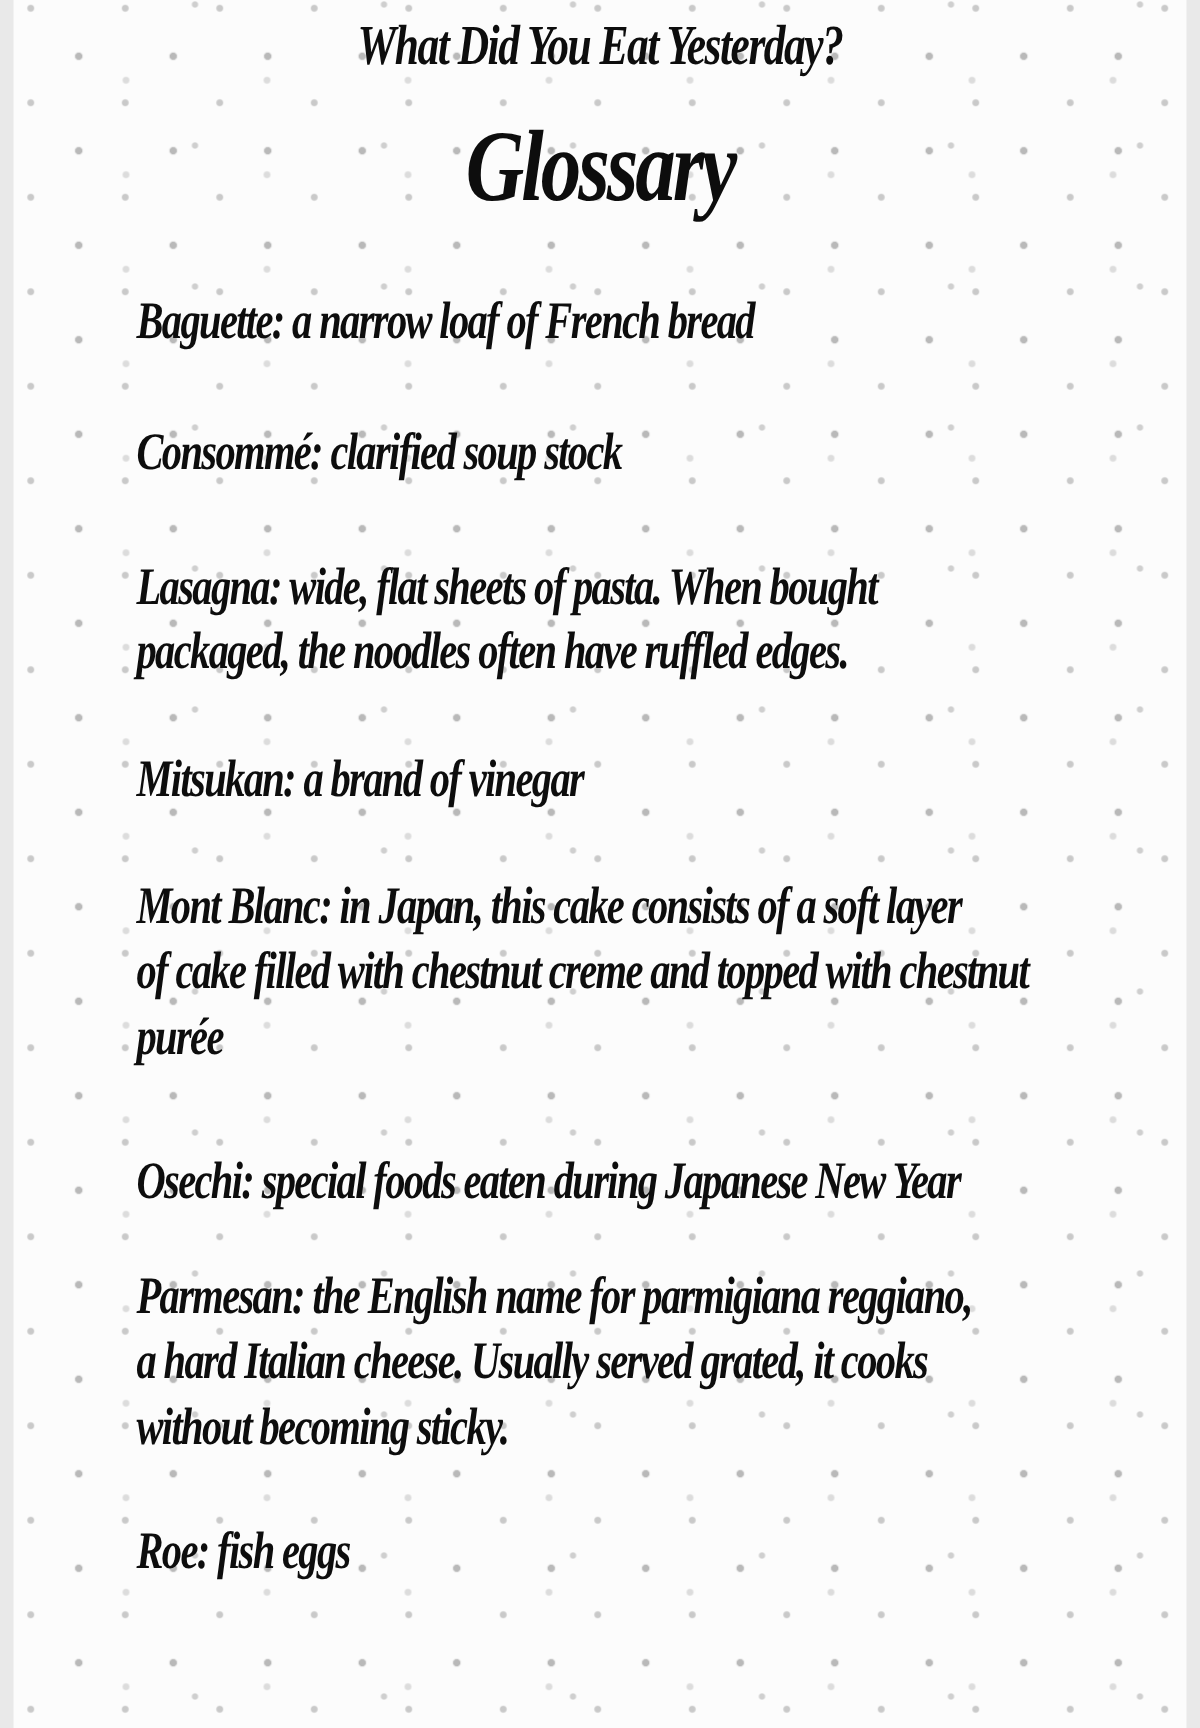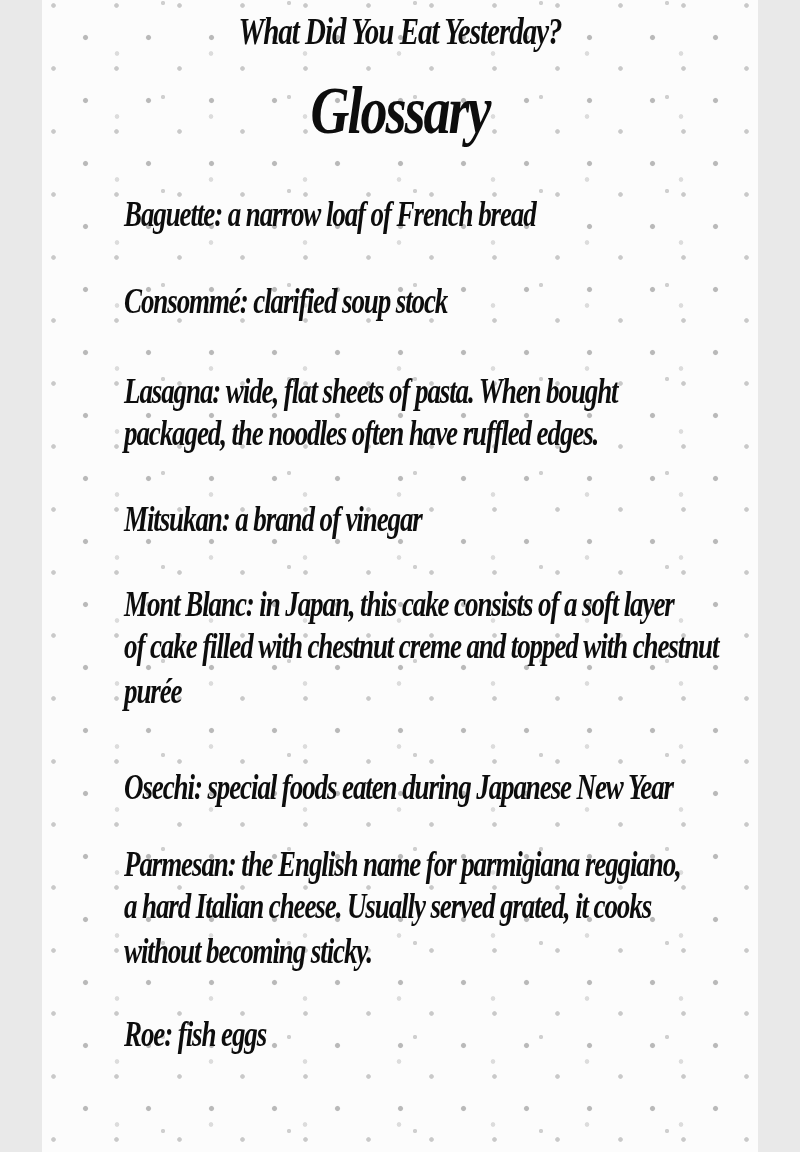--- a/index.html
+++ b/index.html
@@ -2,21 +2,21 @@
 <html><head>
 <meta charset="utf-8">
 <style>
   html, body {
     margin: 0;
     padding: 0;
     background: #e9e9e9;
   }
   .page {
     position: relative;
-    width: 716px;
+    width: 782px;
     height: 1152px;
     margin: 0 auto;
     overflow: hidden;
     color: #0d0d0d;
     background-color: #fcfcfc;
     
     background-image:
       radial-gradient(circle, #b9b9b9 0 2.1px, rgba(185,185,185,0.25) 2.6px, transparent 3.2px),
       radial-gradient(circle, #c9c9c9 0 1.9px, transparent 2.7px),
       radial-gradient(circle, #dcdcdc 0 1.9px, transparent 2.7px),

